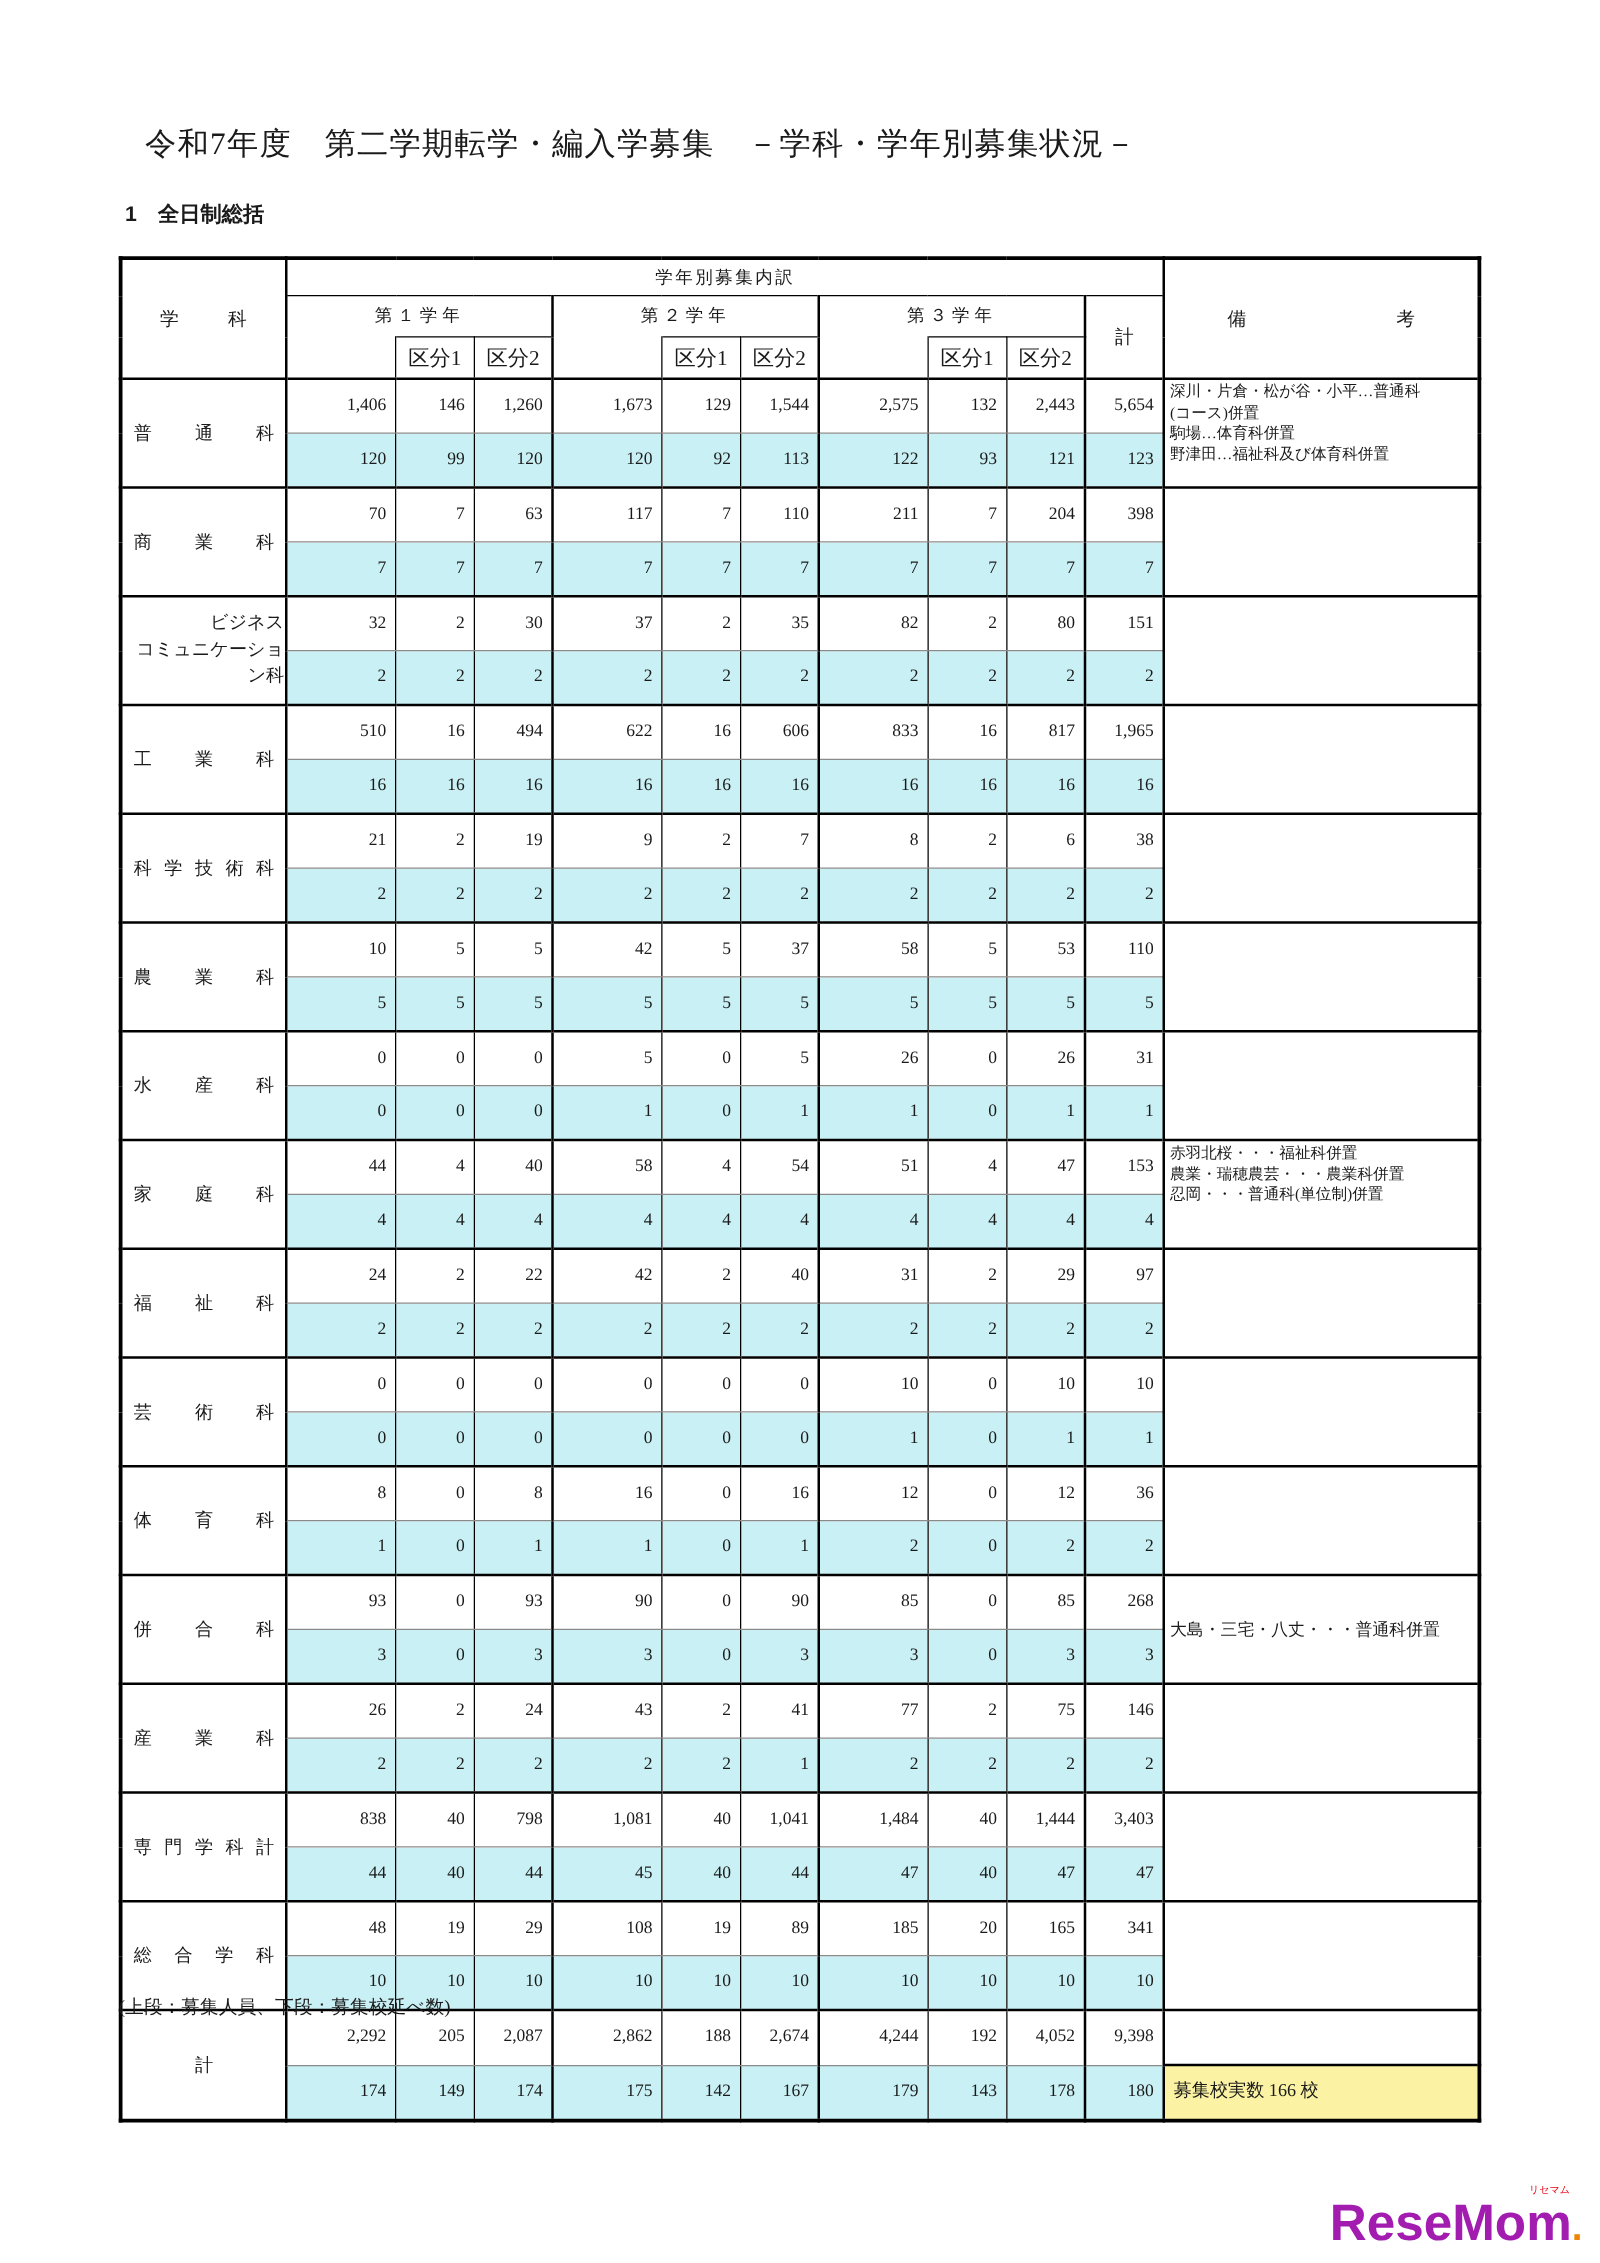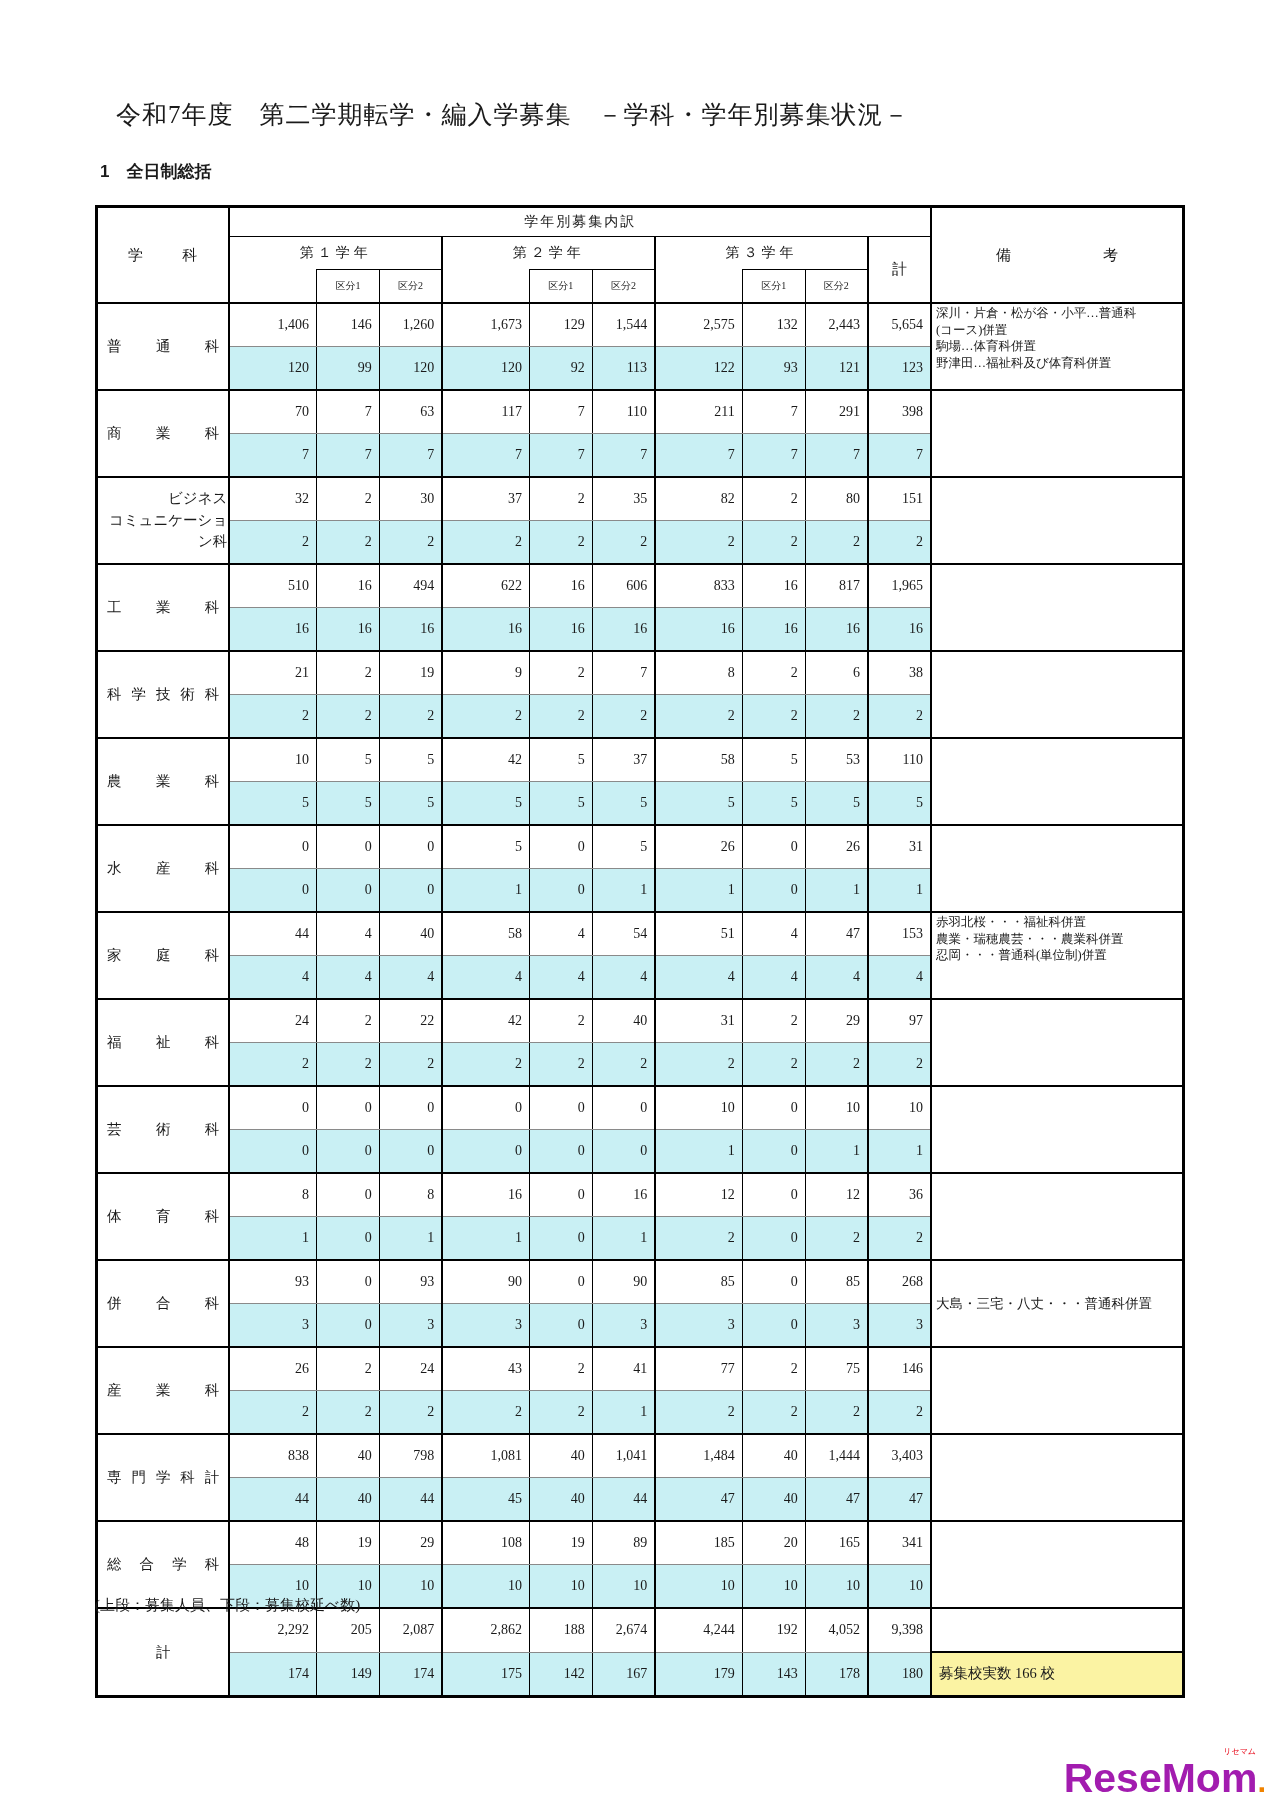--- a/index.html
+++ b/index.html
@@ -11,22 +11,22 @@
   th,td{border:1px solid #000;font-weight:normal;overflow:hidden;}
   thead th{font-size:14px;background:#fff;}
   .h1{height:26px;letter-spacing:2px;font-family:Liberation Mono, monospace;}
   .h2 th{height:30px;}
   .h3 th{height:30px;}
   .grade{letter-spacing:4px;border-bottom:none;}
   .blank{border-top:none;}
   .gs{border-left:2px solid #000;}
   .gsr{border-right:2px solid #000;}
   .dept-h{text-align:justify;text-align-last:justify;padding:0 30px;font-size:15px;letter-spacing:1px;}
-  .rem-h{text-align:justify;text-align-last:justify;padding:0 64px;font-size:15px;}
-  .kub{font-size:10px;}
+  .rem-h{text-align:justify;text-align-last:justify;padding:0 50px;font-size:15px;}
+  .kub{font-size:17px;}
   .total-h{font-size:15px;}
   
   tr.ru td{height:40px;border-top:2px solid #000;border-bottom:1px solid #8a8a8a;}
   tr.rl td{height:40px;background:#c9f0f4;border-top:1px solid #8a8a8a;}
   tbody tr:last-child td{border-bottom:2px solid #000;}
   td.num{text-align:right;padding-right:7px;font-size:14px;background:#fff;}
   tr.rl td.num{background:#c9f0f4;}
   td.dept{font-size:14.5px;background:#fff !important;letter-spacing:0;}
   .just{text-align:justify;text-align-last:justify;padding:0 9px;}
   .lines{text-align:right;padding-left:4px;font-size:13px;line-height:1.5;}
@@ -120,21 +120,21 @@
         <tr class="ru">
           <td rowspan="2" class="dept just">商 業 科</td>
           <td class="num gs">70</td>
           <td class="num">7</td>
           <td class="num">63</td>
           <td class="num gs">117</td>
           <td class="num">7</td>
           <td class="num">110</td>
           <td class="num gs">211</td>
           <td class="num">7</td>
-          <td class="num">291</td>
+          <td class="num">204</td>
           <td class="num gs">398</td>
           <td class="rem gs" rowspan="2"></td>
         </tr>
         <tr class="rl">
           <td class="num gs">7</td>
           <td class="num">7</td>
           <td class="num">7</td>
           <td class="num gs">7</td>
           <td class="num">7</td>
           <td class="num">7</td>

